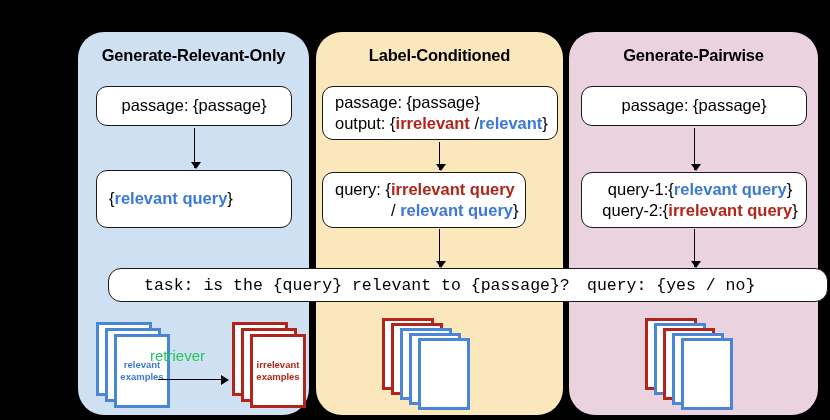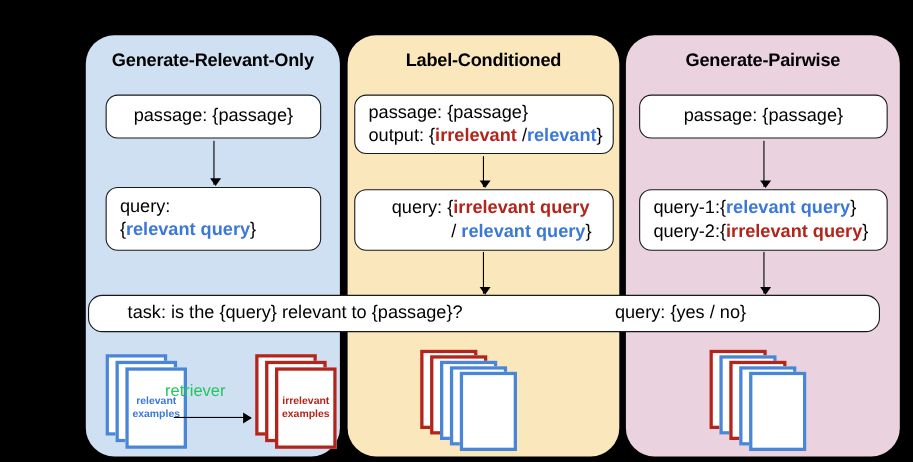--- a/index.html
+++ b/index.html
@@ -89,28 +89,29 @@
     top: -5px;
     width: 0; height: 0;
     border-top: 5px solid transparent;
     border-bottom: 5px solid transparent;
     border-left: 8px solid #000000;
   }
 
   
   #task-bar {
     position: absolute;
-    left: 80px;
+    left: 108px;
     top: 268px;
     width: 720px;
     height: 34px;
     background: #ffffff;
     border: 1.6px solid #1a1a1a;
     border-radius: 13px;
     box-sizing: border-box;
+    font-family: Liberation Mono, monospace;
   }
   #task-bar .seg {
     position: absolute;
     top: 50%;
     transform: translateY(-50%);
     font-size: 16.5px;
     color: #000000;
     white-space: nowrap;
   }
   #task-text   { left: 35px; }
@@ -156,61 +157,60 @@
     <div class="panel-title">Generate-Relevant-Only</div>
   </div>
 
   <div class="node-box center" style="left:96px; top:86px; width:196px; height:40px;">
     <div class="line">passage: {passage}</div>
   </div>
 
   <div class="arrow" style="left:194px; top:128px; height:40px;"></div>
 
   <div class="node-box leftpad" style="left:96px; top:170px; width:196px; height:58px;">
-    <div class="line">query:</div>
     <div class="line">
       <span>{</span><span class="rel">relevant query</span><span>}</span>
     </div>
   </div>
 
   <div class="panel" id="panel-1">
     <div class="panel-title">Label-Conditioned</div>
   </div>
 
   <div class="node-box leftpad" style="left:322px; top:86px; width:236px; height:54px;">
     <div class="line">passage: {passage}</div>
     <div class="line">
       <span>output: {</span><span class="irr">irrelevant</span><span> /</span><span class="rel">relevant</span><span>}</span>
     </div>
   </div>
 
   <div class="arrow" style="left:439px; top:142px; height:28px;"></div>
 
-  <div class="node-box leftpad" style="left:322px; top:172px; width:236px; height:56px;align-items:center;">
+  <div class="node-box leftpad" style="left:322px; top:172px; width:204px; height:56px;">
     <div class="line">
       <span>query: {</span><span class="irr">irrelevant query</span>
     </div>
     <div class="line" style="padding-left:56px;">
       <span>/ </span><span class="rel">relevant query</span><span>}</span>
     </div>
   </div>
 
   <div class="arrow" style="left:439px; top:229px; height:38px;"></div>
 
   <div class="panel" id="panel-2">
     <div class="panel-title">Generate-Pairwise</div>
   </div>
 
   <div class="node-box center" style="left:581px; top:86px; width:226px; height:40px;">
     <div class="line">passage: {passage}</div>
   </div>
 
   <div class="arrow" style="left:694px; top:128px; height:42px;"></div>
 
-  <div class="node-box leftpad" style="left:581px; top:172px; width:226px; height:56px;">
+  <div class="node-box leftpad" style="left:581px; top:172px; width:226px; height:56px;text-align:center;">
     <div class="line">
       <span>query-1:{</span><span class="rel">relevant query</span><span>}</span>
     </div>
     <div class="line">
       <span>query-2:{</span><span class="irr">irrelevant query</span><span>}</span>
     </div>
   </div>
 
   <div class="arrow" style="left:694px; top:229px; height:38px;"></div>
 

